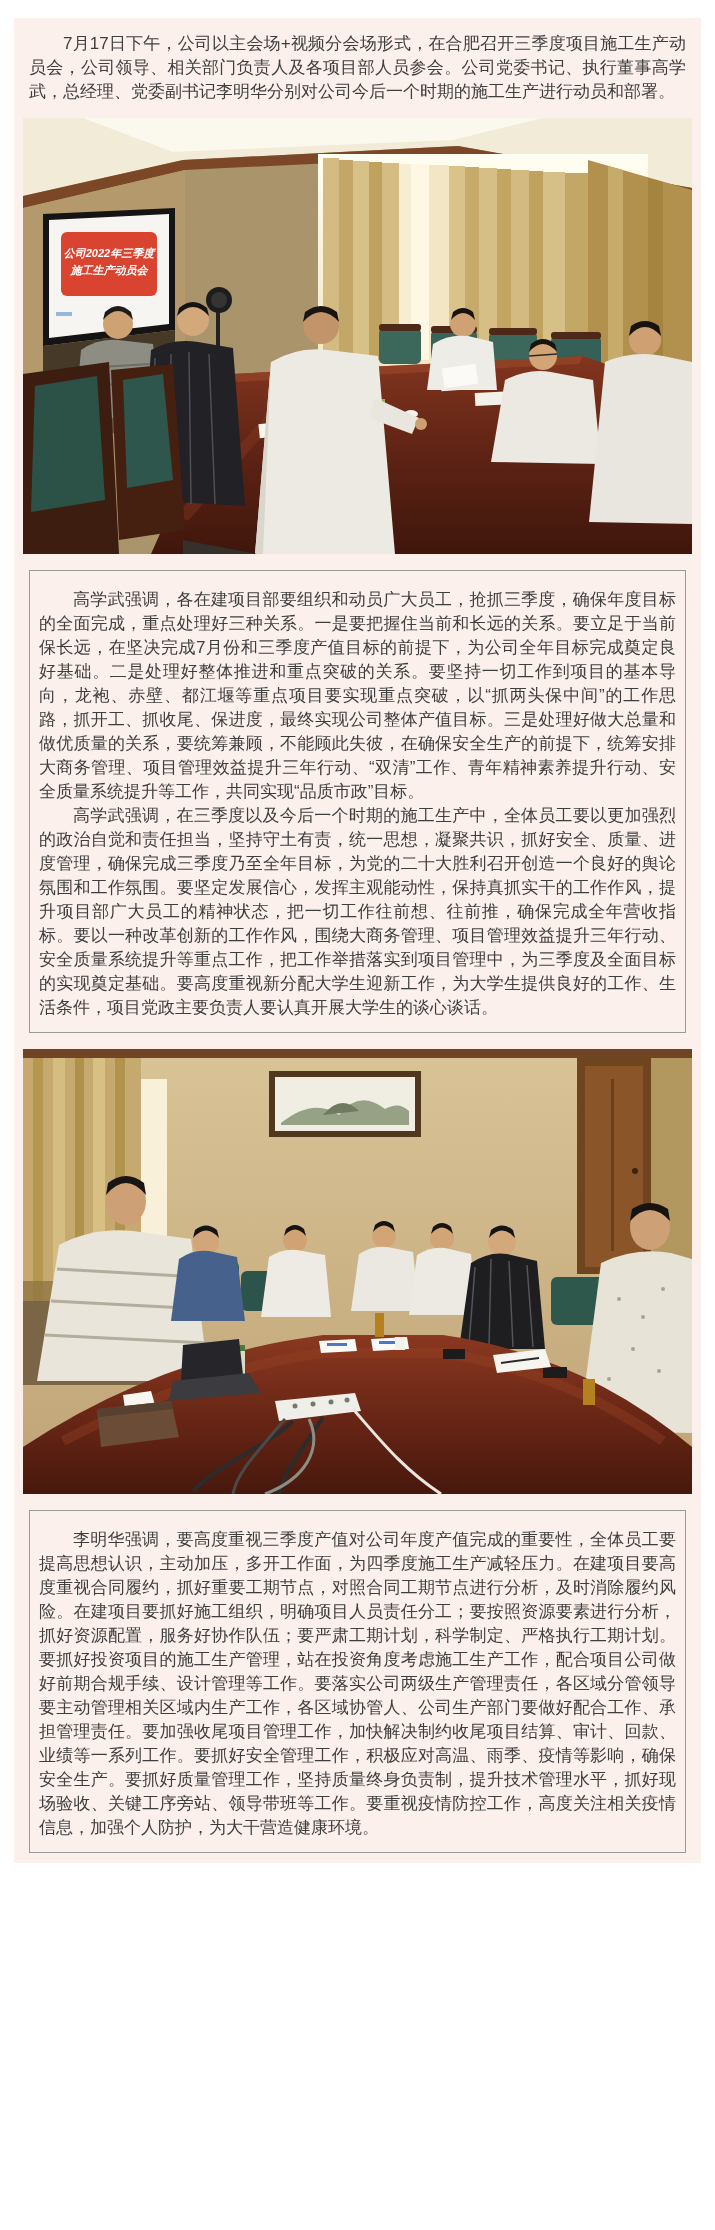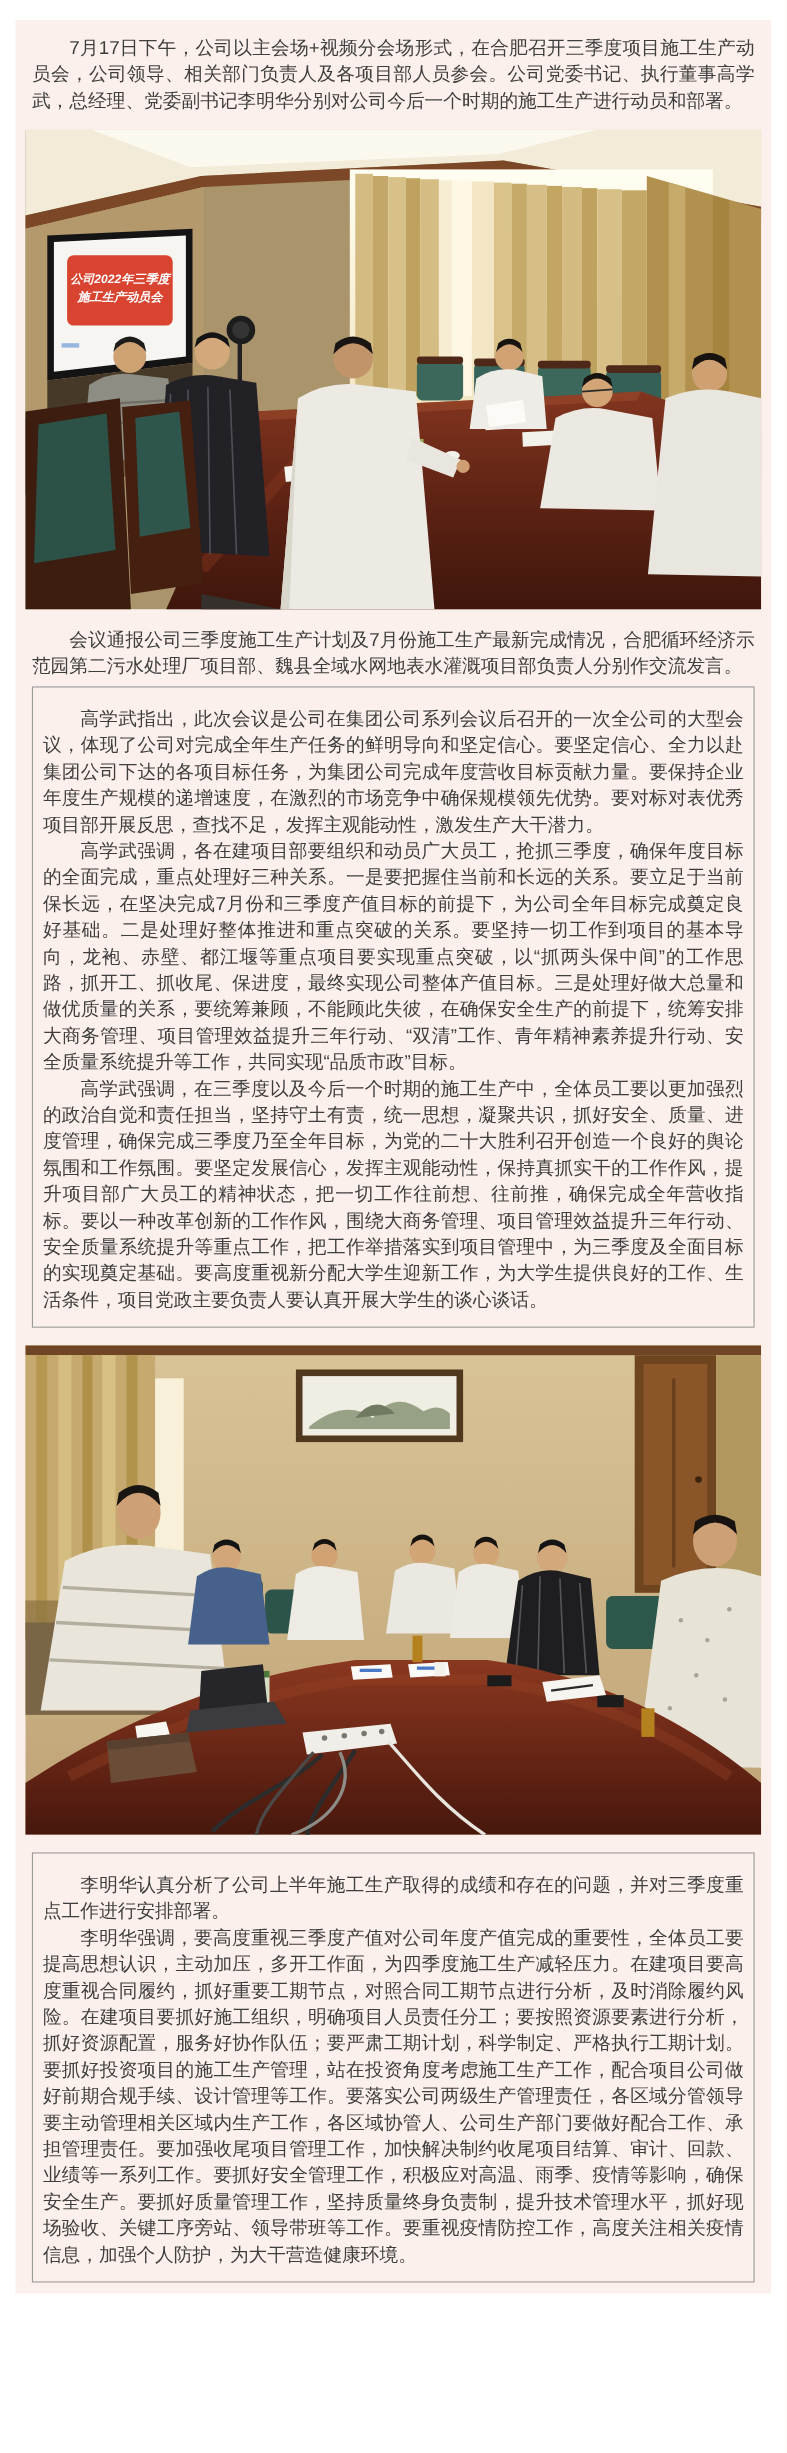--- a/index.html
+++ b/index.html
@@ -163,24 +163,22 @@
         <g>
           <polygon points="0,256 86,244 96,436 0,436" fill="#3c1d10"></polygon>
           <polygon points="12,268 74,258 82,382 8,394" fill="#2c5248"></polygon>
           <polygon points="88,252 150,246 162,412 96,422" fill="#451f10"></polygon>
           <polygon points="100,262 140,256 150,362 104,370" fill="#2f564c"></polygon>
           <polygon points="160,422 234,436 160,436" fill="#35302b"></polygon>
         </g>
       </svg>
     </figure>
 
-    <p class="para">会议通报公司三季度施工生产计划及7月份施工生产最新完成情况，合肥循环经济示范园第二污水处理厂项目部、魏县全域水网地表水灌溉项目部负责人分别作交流发言。</p>
 
     <div class="quote-box">
-      <p class="para">高学武指出，此次会议是公司在集团公司系列会议后召开的一次全公司的大型会议，体现了公司对完成全年生产任务的鲜明导向和坚定信心。要坚定信心、全力以赴集团公司下达的各项目标任务，为集团公司完成年度营收目标贡献力量。要保持企业年度生产规模的递增速度，在激烈的市场竞争中确保规模领先优势。要对标对表优秀项目部开展反思，查找不足，发挥主观能动性，激发生产大干潜力。</p>
       <p class="para"><span>高学武强调，各在建项目部要组织和动员广大员工，抢抓三季度，确保年度目标的全面完成，重点处理好三种关系。</span><b>一是</b><span>要把握住当前和长远的关系。要立足于当前保长远，在坚决完成7月份和三季度产值目标的前提下，为公司全年目标完成奠定良好基础。</span><b>二是</b><span>处理好整体推进和重点突破的关系。要坚持一切工作到项目的基本导向，龙袍、赤壁、都江堰等重点项目要实现重点突破，以“抓两头保中间”的工作思路，抓开工、抓收尾、保进度，最终实现公司整体产值目标。</span><b>三是</b><span>处理好做大总量和做优质量的关系，要统筹兼顾，不能顾此失彼，在确保安全生产的前提下，统筹安排大商务管理、项目管理效益提升三年行动、“双清”工作、青年精神素养提升行动、安全质量系统提升等工作，共同实现“品质市政”目标。</span></p>
       <p class="para">高学武强调，在三季度以及今后一个时期的施工生产中，全体员工要以更加强烈的政治自觉和责任担当，坚持守土有责，统一思想，凝聚共识，抓好安全、质量、进度管理，确保完成三季度乃至全年目标，为党的二十大胜利召开创造一个良好的舆论氛围和工作氛围。要坚定发展信心，发挥主观能动性，保持真抓实干的工作作风，提升项目部广大员工的精神状态，把一切工作往前想、往前推，确保完成全年营收指标。要以一种改革创新的工作作风，围绕大商务管理、项目管理效益提升三年行动、安全质量系统提升等重点工作，把工作举措落实到项目管理中，为三季度及全面目标的实现奠定基础。要高度重视新分配大学生迎新工作，为大学生提供良好的工作、生活条件，项目党政主要负责人要认真开展大学生的谈心谈话。</p>
     </div>
 
     <figure class="photo-fig">
       <svg viewBox="0 0 669 445" xmlns="http://www.w3.org/2000/svg">
         <defs>
           <linearGradient id="tableG2" x1="0" y1="0" x2="0" y2="1">
             <stop offset="0" stop-color="#8a3820"></stop>
               <stop offset="0.55" stop-color="#662515"></stop>
@@ -311,18 +309,17 @@
 
         <g>
           <polygon points="100,346 128,342 132,356 102,360" fill="#f7f6f1"></polygon>
           <polygon points="74,360 148,352 156,388 78,398" fill="#6b4c36"></polygon>
           <polygon points="74,360 148,352 150,360 76,368" fill="#584031"></polygon>
         </g>
       </svg>
     </figure>
 
     <div class="quote-box second">
-      <p class="para">李明华认真分析了公司上半年施工生产取得的成绩和存在的问题，并对三季度重点工作进行安排部署。</p>
       <p class="para">李明华强调，要高度重视三季度产值对公司年度产值完成的重要性，全体员工要提高思想认识，主动加压，多开工作面，为四季度施工生产减轻压力。在建项目要高度重视合同履约，抓好重要工期节点，对照合同工期节点进行分析，及时消除履约风险。在建项目要抓好施工组织，明确项目人员责任分工；要按照资源要素进行分析，抓好资源配置，服务好协作队伍；要严肃工期计划，科学制定、严格执行工期计划。要抓好投资项目的施工生产管理，站在投资角度考虑施工生产工作，配合项目公司做好前期合规手续、设计管理等工作。要落实公司两级生产管理责任，各区域分管领导要主动管理相关区域内生产工作，各区域协管人、公司生产部门要做好配合工作、承担管理责任。要加强收尾项目管理工作，加快解决制约收尾项目结算、审计、回款、业绩等一系列工作。要抓好安全管理工作，积极应对高温、雨季、疫情等影响，确保安全生产。要抓好质量管理工作，坚持质量终身负责制，提升技术管理水平，抓好现场验收、关键工序旁站、领导带班等工作。要重视疫情防控工作，高度关注相关疫情信息，加强个人防护，为大干营造健康环境。</p>
     </div>
 
   </div>
 </div>
 
 </body></html>

